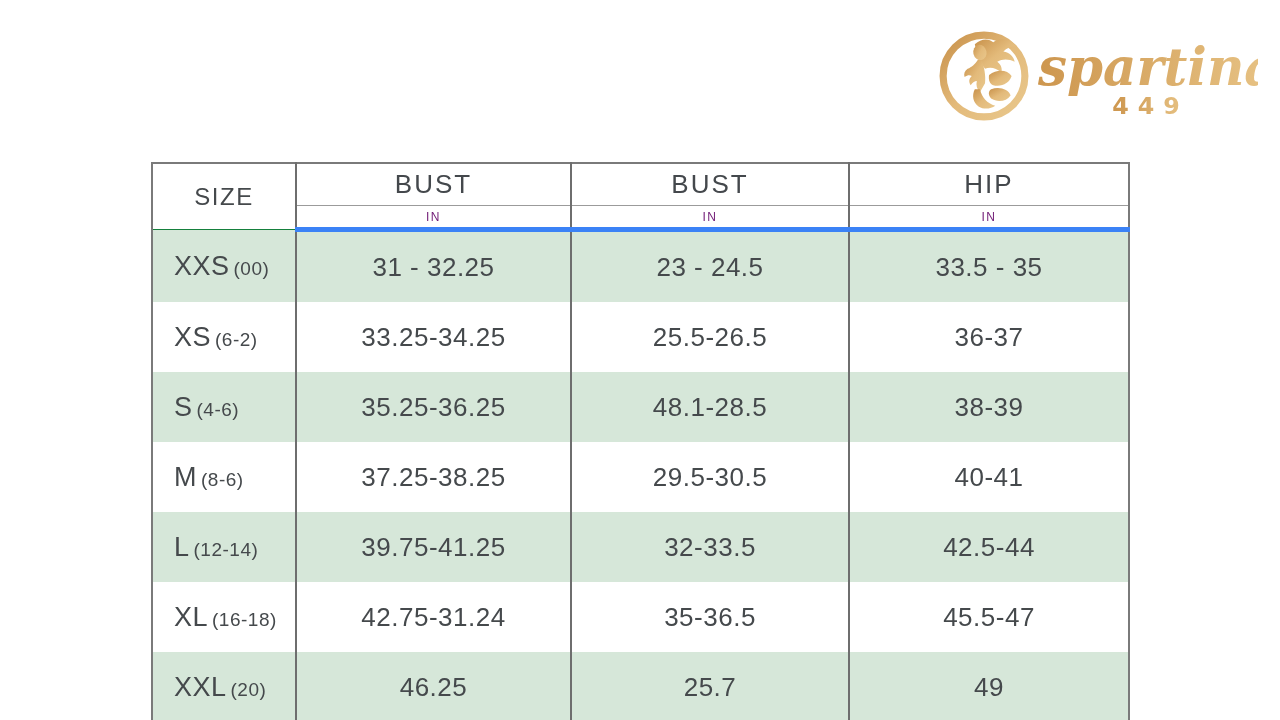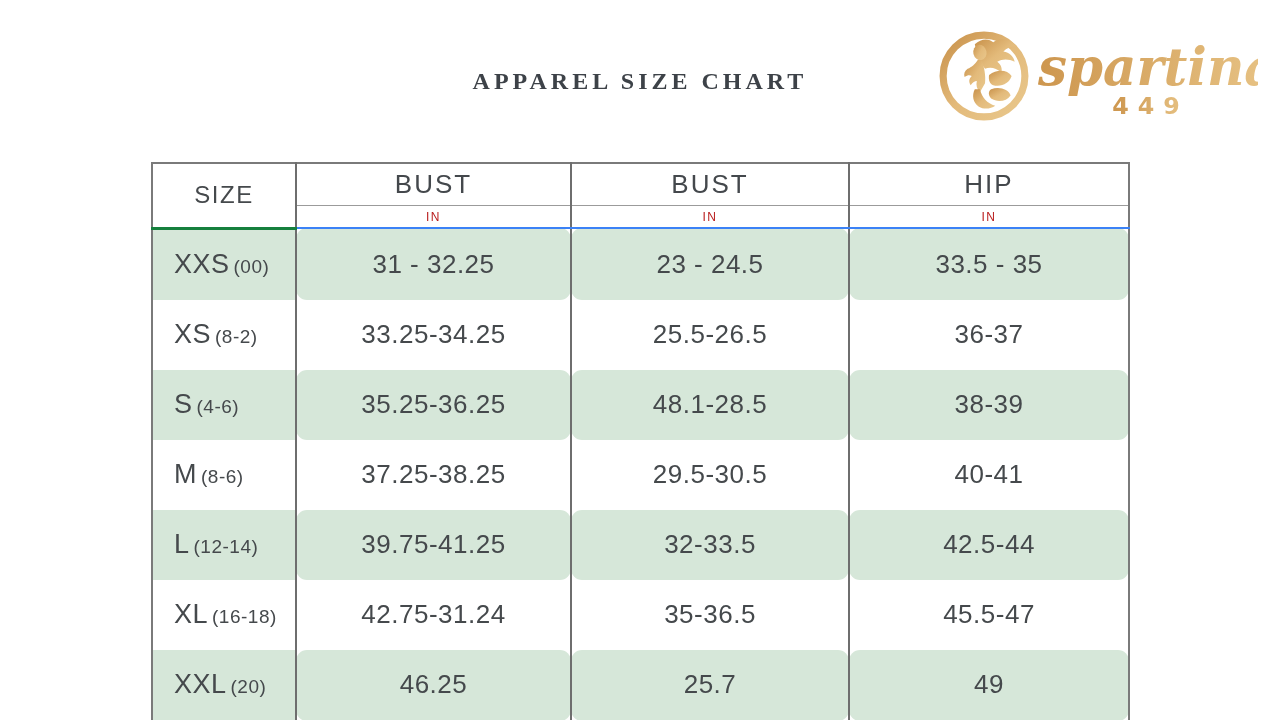--- a/index.html
+++ b/index.html
@@ -46,64 +46,62 @@
     border: 2px solid #7a7a7a;
   }
   .size-table th, .size-table td {
     padding: 0;
     text-align: center;
     font-weight: normal;
   }
   .size-table th:nth-child(n+2),
   .size-table td:nth-child(n+2) {
     border-left: 2px solid #6e6e6e;
-    border-radius: 11px;
   }
   .size-table tr.units th {
     border-left: 2px solid #6e6e6e;
   }
   th.measure {
     height: 41px;
     font-size: 26px;
     letter-spacing: 2px;
     border-bottom: 1px solid #9b9b9b;
     color: #44484c;
   }
   th.size-head {
     font-size: 24px;
     letter-spacing: 1.5px;
-    border-bottom: 3px solid #15803d;
+    border-bottom: 1px solid #15803d;
   }
   tr.units th {
     height: 21px;
     font-size: 12px;
     letter-spacing: 1.5px;
-    border-bottom: 2px solid #3b82f6;
-    color: #b91c1c;
+    border-bottom: 5px solid #3b82f6;
+    color: #701a75;
   }
   .size-table tbody td {
     height: 70px;
     font-size: 26px;
     letter-spacing: 0.5px;
     margin-left: 12px;
   }
   .size-table tbody tr.alt { background: #d6e7d9; }
   td.size-cell {
     text-align: left;
     padding-left: 21px;
   }
   .size-main { font-size: 27px; }
   .size-range { font-size: 19px; margin-left: 4px; }
 </style>
 </head>
 <body>
 
 <div class="page">
 
-  <h1 class="page-title">APPAREL SIZE CHART</h1>
 
   <div class="brand">
     <svg class="brand-icon" viewBox="0 0 90 90" xmlns="http://www.w3.org/2000/svg">
       <defs>
         <linearGradient id="gold" x1="0" y1="0" x2="1" y2="1">
           <stop offset="0" stop-color="#c8914a"></stop>
           <stop offset="0.5" stop-color="#e3ba7a"></stop>
           <stop offset="1" stop-color="#e9c88d"></stop>
         </linearGradient>
       </defs>
@@ -148,21 +146,21 @@
       </tr>
     </thead>
     <tbody>
         <tr class="alt">
           <td class="size-cell"><span class="size-main">XXS</span><span class="size-range">(00)</span></td>
           <td>31 - 32.25</td>
           <td>23 - 24.5</td>
           <td>33.5 - 35</td>
         </tr>
         <tr>
-          <td class="size-cell"><span class="size-main">XS</span><span class="size-range">(8-2)</span></td>
+          <td class="size-cell"><span class="size-main">XS</span><span class="size-range">(6-2)</span></td>
           <td>33.25-34.25</td>
           <td>25.5-26.5</td>
           <td>36-37</td>
         </tr>
         <tr class="alt">
           <td class="size-cell"><span class="size-main">S</span><span class="size-range">(4-6)</span></td>
           <td>35.25-36.25</td>
           <td>48.1-28.5</td>
           <td>38-39</td>
         </tr>

